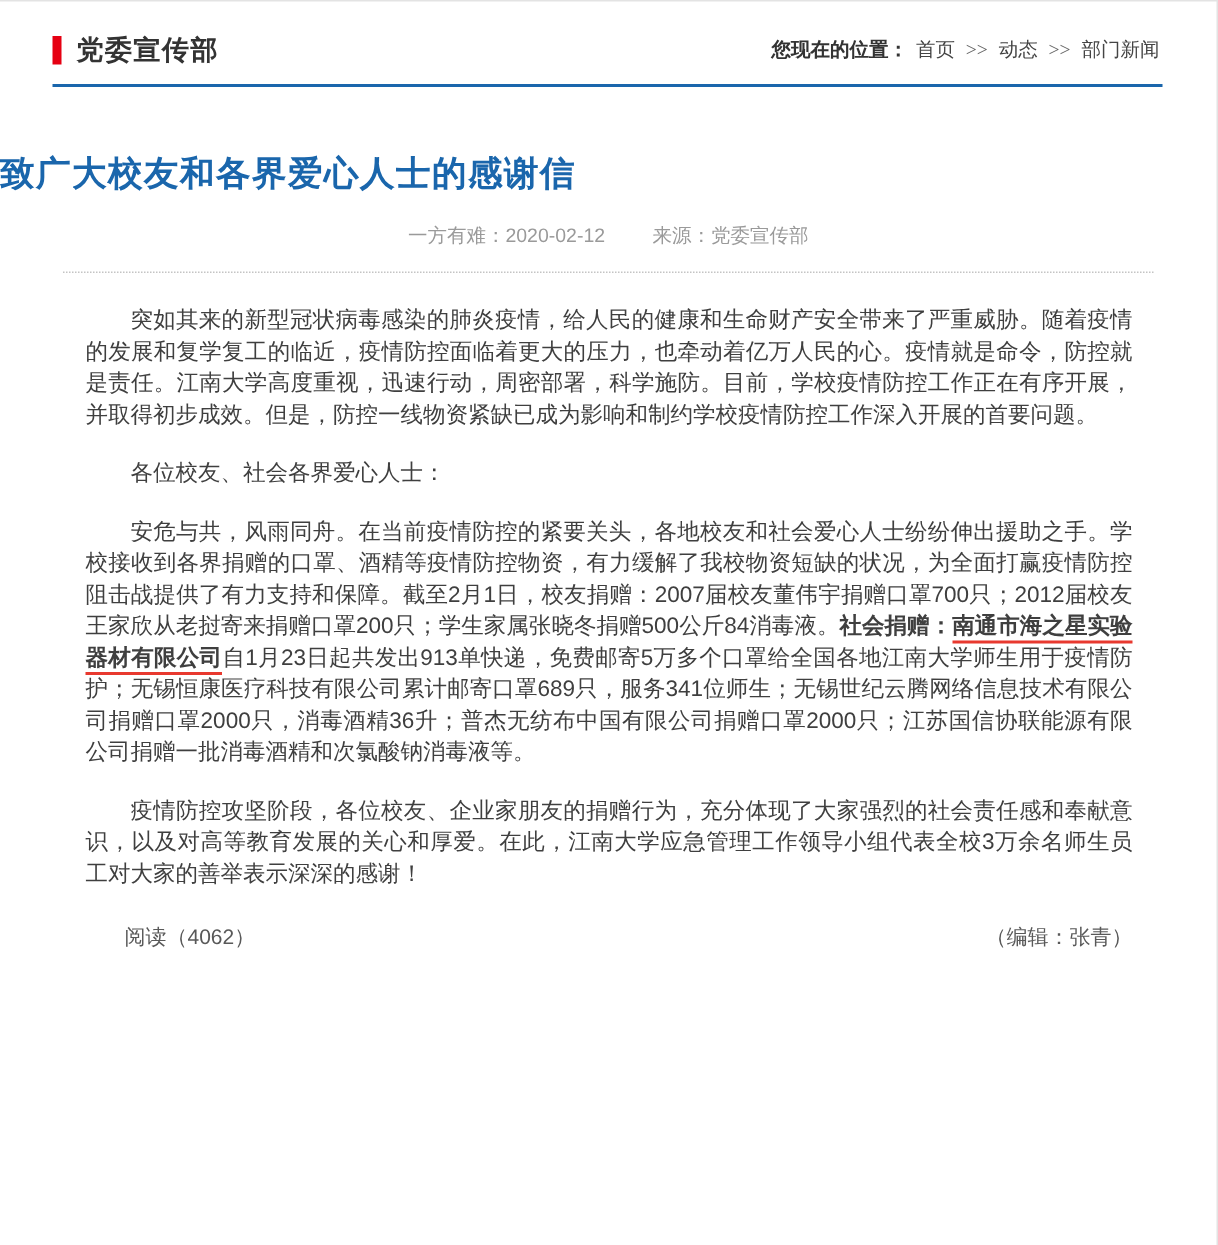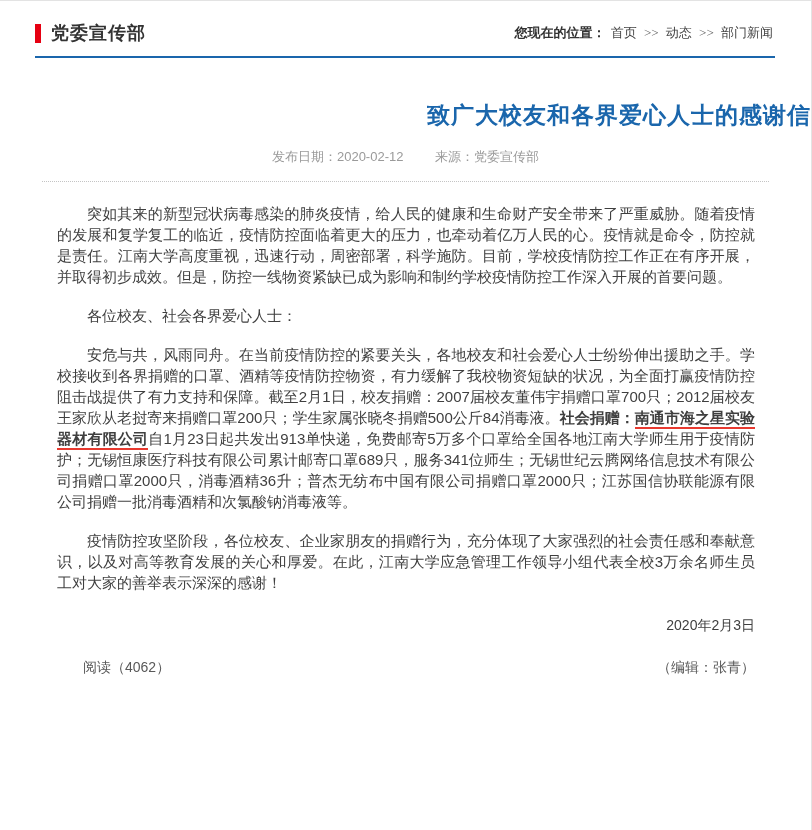--- a/index.html
+++ b/index.html
@@ -27,21 +27,21 @@
   .section-title { font-size:18px; font-weight:700; color:#333; letter-spacing:1px; }
 
   .breadcrumb { font-size:13px; color:#333;font-family:Liberation Serif, serif; }
   .breadcrumb .bc-label { font-weight:700; color:#333; }
   .breadcrumb .bc-link { color:#444; text-decoration:none; cursor:pointer; margin:0 2px; }
   .breadcrumb .bc-sep { color:#666; margin:0 2px; }
 
   
   .article-title {
     margin-top:42px;
-    text-align:right;
+    text-align:left;
     font-size:23px; font-weight:700;
     color:#1a66ac;
     letter-spacing:1px;
   }
   .article-meta {
     margin-top:17px;
     text-align:center;
     font-size:13px; color:#9a9a9a;
   }
   .article-meta .meta-item { margin:0 14px; }
@@ -98,32 +98,31 @@
       <span class="bc-link">首页</span>
       <span class="bc-sep">&gt;&gt;</span>
       <span class="bc-link">动态</span>
       <span class="bc-sep">&gt;&gt;</span>
       <span class="bc-link">部门新闻</span>
     </div>
   </div>
 
   <h1 class="article-title">致广大校友和各界爱心人士的感谢信</h1>
   <div class="article-meta">
-    <span class="meta-item"><span>发布日期：</span><span>2020-02-12</span></span>
+    <span class="meta-item"><span>一方有难：</span><span>2020-02-12</span></span>
     <span class="meta-item"><span>来源：</span><span>党委宣传部</span></span>
   </div>
   <div class="dotted-divider"></div>
 
   <div class="article-body">
     <p>突如其来的新型冠状病毒感染的肺炎疫情，给人民的健康和生命财产安全带来了严重威胁。随着疫情的发展和复学复工的临近，疫情防控面临着更大的压力，也牵动着亿万人民的心。疫情就是命令，防控就是责任。江南大学高度重视，迅速行动，周密部署，科学施防。目前，学校疫情防控工作正在有序开展，并取得初步成效。但是，防控一线物资紧缺已成为影响和制约学校疫情防控工作深入开展的首要问题。</p>
     <p>各位校友、社会各界爱心人士：</p>
     <p><span>安危与共，风雨同舟。在当前疫情防控的紧要关头，各地校友和社会爱心人士纷纷伸出援助之手。学校接收到各界捐赠的口罩、酒精等疫情防控物资，有力缓解了我校物资短缺的状况，为全面打赢疫情防控阻击战提供了有力支持和保障。截至2月1日，校友捐赠：2007届校友董伟宇捐赠口罩700只；2012届校友王家欣从老挝寄来捐赠口罩200只；学生家属张晓冬捐赠500公斤84消毒液。</span><span class="donation-label">社会捐赠：</span><span class="company-highlight">南通市海之星实验器材有限公司</span><span>自1月23日起共发出913单快递，免费邮寄5万多个口罩给全国各地江南大学师生用于疫情防护；无锡恒康医疗科技有限公司累计邮寄口罩689只，服务341位师生；无锡世纪云腾网络信息技术有限公司捐赠口罩2000只，消毒酒精36升；普杰无纺布中国有限公司捐赠口罩2000只；江苏国信协联能源有限公司捐赠一批消毒酒精和次氯酸钠消毒液等。</span></p>
     <p>疫情防控攻坚阶段，各位校友、企业家朋友的捐赠行为，充分体现了大家强烈的社会责任感和奉献意识，以及对高等教育发展的关心和厚爱。在此，江南大学应急管理工作领导小组代表全校3万余名师生员工对大家的善举表示深深的感谢！</p>
   </div>
 
-  <div class="signature-date">2020年2月3日</div>
 
   <div class="page-footer">
     <span>阅读（4062）</span>
     <span>（编辑：张青）</span>
   </div>
 
 </div>
 
 </body></html>

